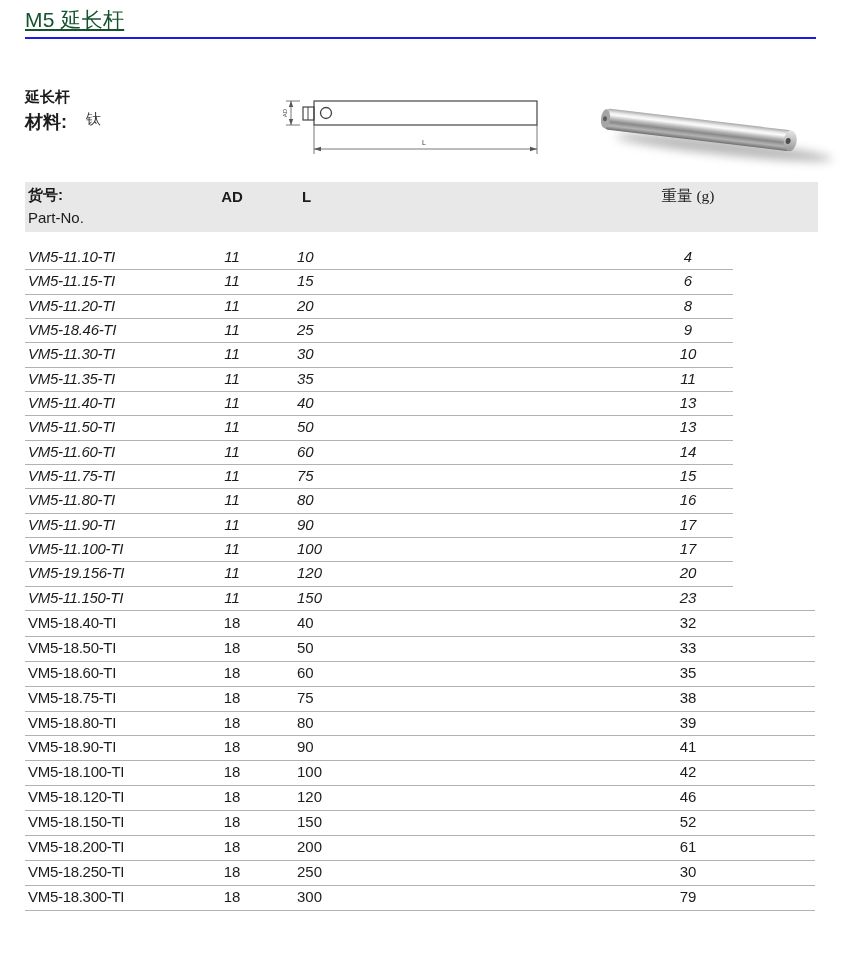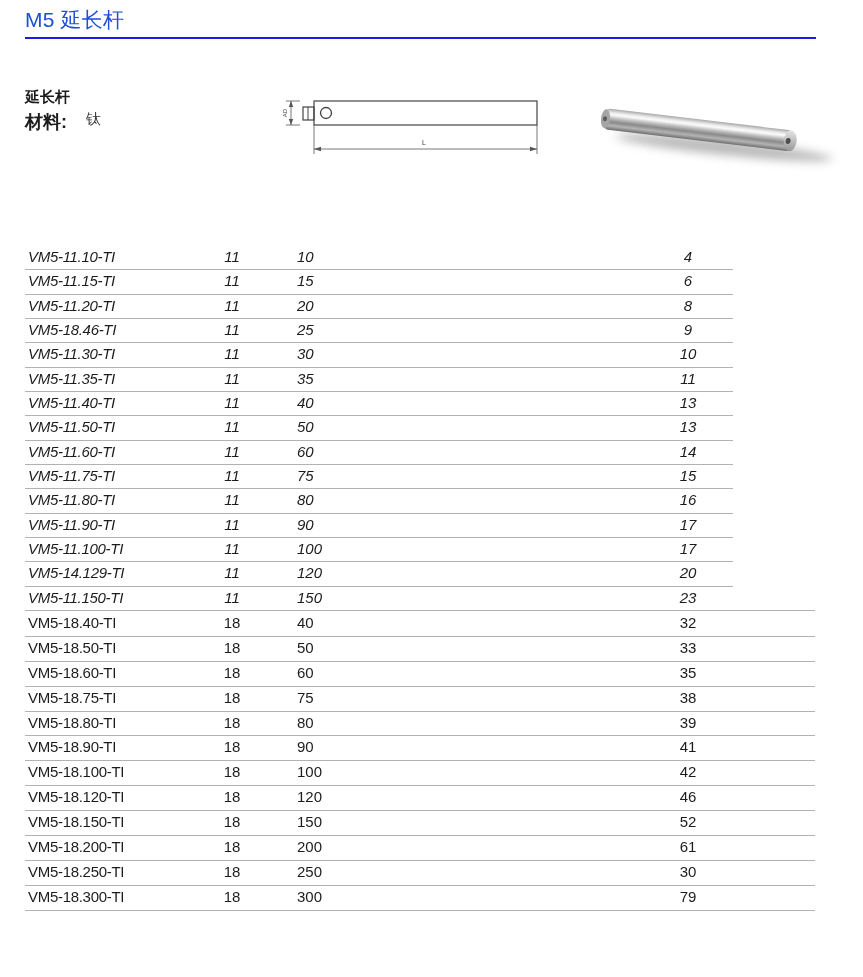--- a/index.html
+++ b/index.html
@@ -1,20 +1,20 @@
 <!DOCTYPE html>
 <html><head>
 <meta charset="utf-8">
 <style>
   html,body{margin:0;padding:0;background:#fff;}
   .page{position:relative;width:863px;height:977px;background:#ffffff;overflow:hidden;
         font-family:"Liberation Sans","DejaVu Sans",sans-serif;color:#1c1c1c;}
 
   
-  .title{position:absolute;left:25px;top:6px;font-size:21px;letter-spacing:0.2px;color:#1d4ed8;}
+  .title{position:absolute;left:25px;top:6px;font-size:21px;letter-spacing:0.2px;color:#14532d;text-decoration:underline;}
   .title-rule{position:absolute;left:25px;top:37px;width:791px;height:2px;background:#1b1be8;}
 
   
   .sec-name{position:absolute;left:25px;top:88px;font-size:15px;font-weight:bold;}
   .mat-label{position:absolute;left:25px;top:110px;font-size:18px;font-weight:bold;}
   .mat-value{position:absolute;left:86px;top:110px;font-size:15px;color:#3a3a3a;}
 
   
   .drawing{position:absolute;left:283px;top:92px;width:260px;height:70px;}
 
@@ -97,20 +97,27 @@
   <div class="render">
     <div class="rod-shadow"></div>
     <div class="rod">
       <div class="rod-cap-l"></div>
       <div class="rod-hole-l"></div>
       <div class="rod-cap-r"></div>
       <div class="rod-hole-r"></div>
     </div>
   </div>
 
+  <div class="thead">
+    <div class="th-part-cn">货号:</div>
+    <div class="th-part-en">Part-No.</div>
+    <div class="th-ad">AD</div>
+    <div class="th-l">L</div>
+    <div class="th-weight">重量 (g)</div>
+  </div>
 
   <div class="group group-a">
       <div class="row">
         <span class="cell c-part">VM5-11.10-TI</span>
         <span class="cell c-ad">11</span>
         <span class="cell c-l">10</span>
         <span class="cell c-weight">4</span>
       </div>
       <div class="row">
         <span class="cell c-part">VM5-11.15-TI</span>
@@ -178,21 +185,21 @@
         <span class="cell c-l">90</span>
         <span class="cell c-weight">17</span>
       </div>
       <div class="row">
         <span class="cell c-part">VM5-11.100-TI</span>
         <span class="cell c-ad">11</span>
         <span class="cell c-l">100</span>
         <span class="cell c-weight">17</span>
       </div>
       <div class="row">
-        <span class="cell c-part">VM5-14.129-TI</span>
+        <span class="cell c-part">VM5-19.156-TI</span>
         <span class="cell c-ad">11</span>
         <span class="cell c-l">120</span>
         <span class="cell c-weight">20</span>
       </div>
       <div class="row">
         <span class="cell c-part">VM5-11.150-TI</span>
         <span class="cell c-ad">11</span>
         <span class="cell c-l">150</span>
         <span class="cell c-weight">23</span>
       </div>

